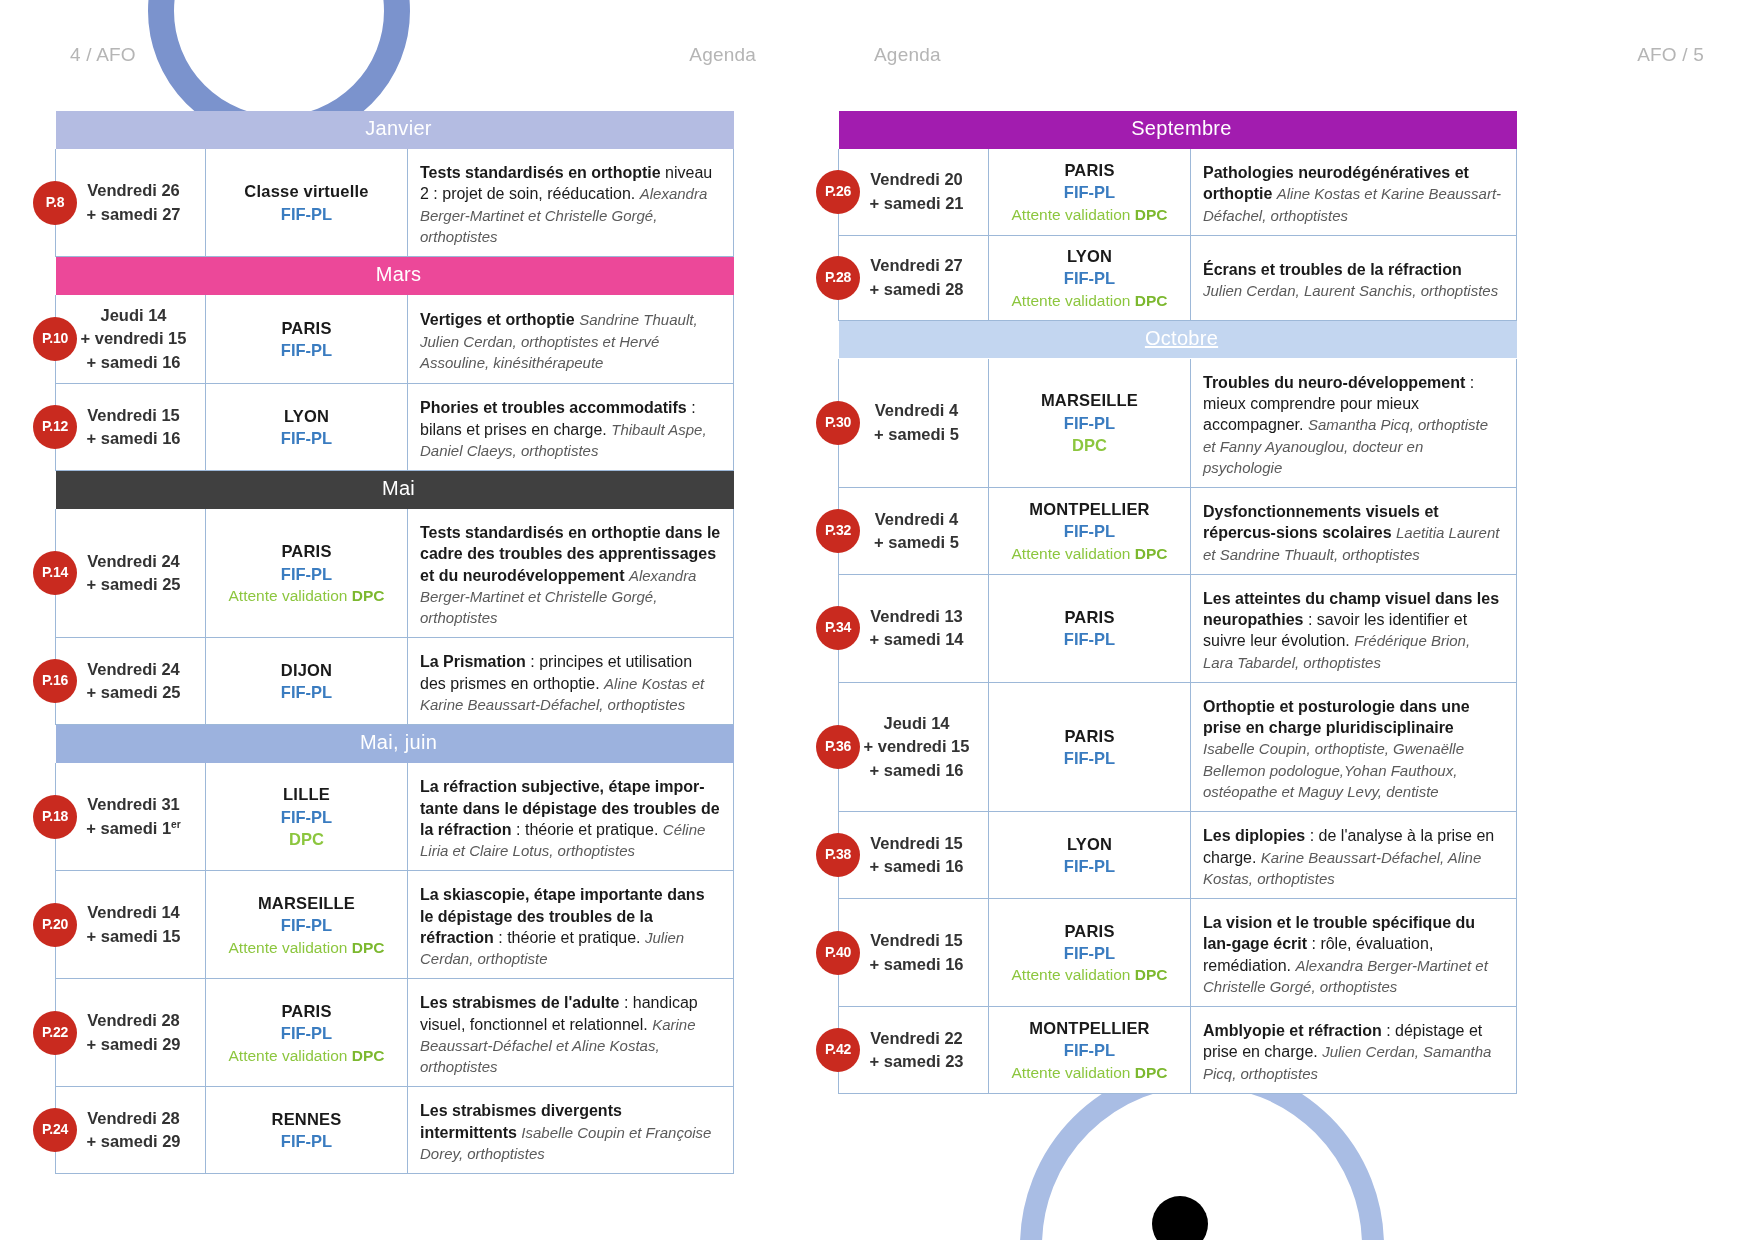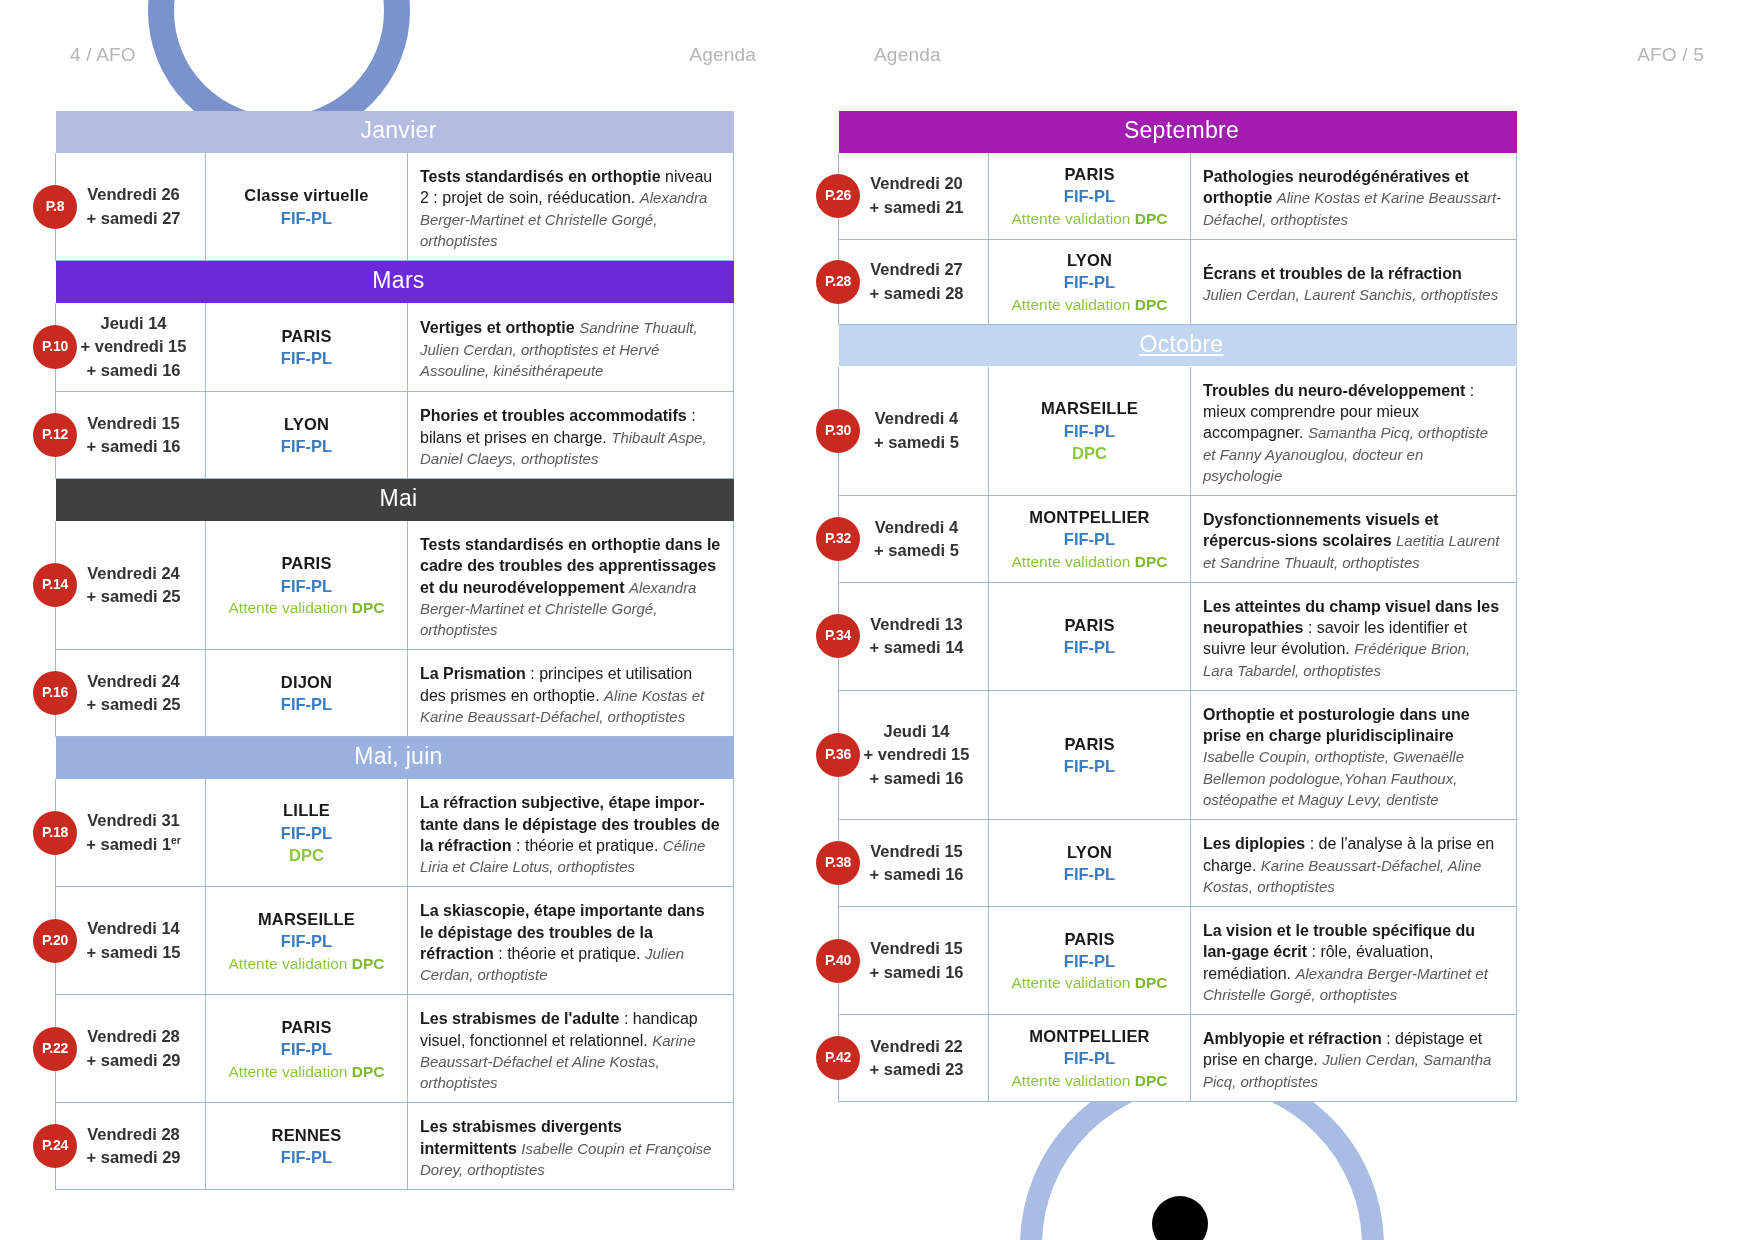--- a/index.html
+++ b/index.html
@@ -54,21 +54,21 @@
     border-collapse:collapse;
     table-layout:fixed;
   }
   .agenda-left{left:55px;top:110px;width:678px;}
   .agenda-right{left:838px;top:110px;width:678px;}
 
   .month-row td{
     padding:6px 0 8px 8px;
     text-align:center;
     color:#ffffff;
-    font-size:23px;
+    font-size:20px;
     font-weight:400;
     letter-spacing:.3px;
     border:none;
   }
   .m-janvier  {background:#b4bce2;}
   .m-mars     {background:#2e3b8f;}
   .m-mai      {background:#7b93cd;}
   .m-maijuin  {background:#9cb2de;}
   .m-septembre{background:#a9c0e6;}
   .m-octobre  {background:#c3d6f0;text-decoration:underline;}
@@ -168,21 +168,21 @@
       </tr>
       <tr>
         <td class="cell-date"><span class="pbubble">P.8</span><span>Vendredi 26<br>+ samedi 27</span></td>
         <td class="cell-place">
           <span class="place-city">Classe virtuelle</span>
           <span class="place-fif">FIF-PL</span>
         </td>
         <td class="cell-desc"><b>Tests standardisés en orthoptie</b> <span class="plain">niveau 2 : projet de soin, rééducation.</span> <i>Alexandra Berger-Martinet et Christelle Gorgé, orthoptistes</i></td>
       </tr>
       <tr class="month-row">
-        <td colspan="3" class="m-mars" style="background: #6d28d9;">Mars</td>
+        <td colspan="3" class="m-mars" style="background: #ec4899;">Mars</td>
       </tr>
       <tr>
         <td class="cell-date"><span class="pbubble">P.10</span><span>Jeudi 14<br>+ vendredi 15<br>+ samedi 16</span></td>
         <td class="cell-place">
           <span class="place-city">PARIS</span>
           <span class="place-fif">FIF-PL</span>
         </td>
         <td class="cell-desc"><b>Vertiges et orthoptie</b> <i>Sandrine Thuault, Julien Cerdan, orthoptistes et Hervé Assouline, kinésithérapeute</i></td>
       </tr>
       <tr>

